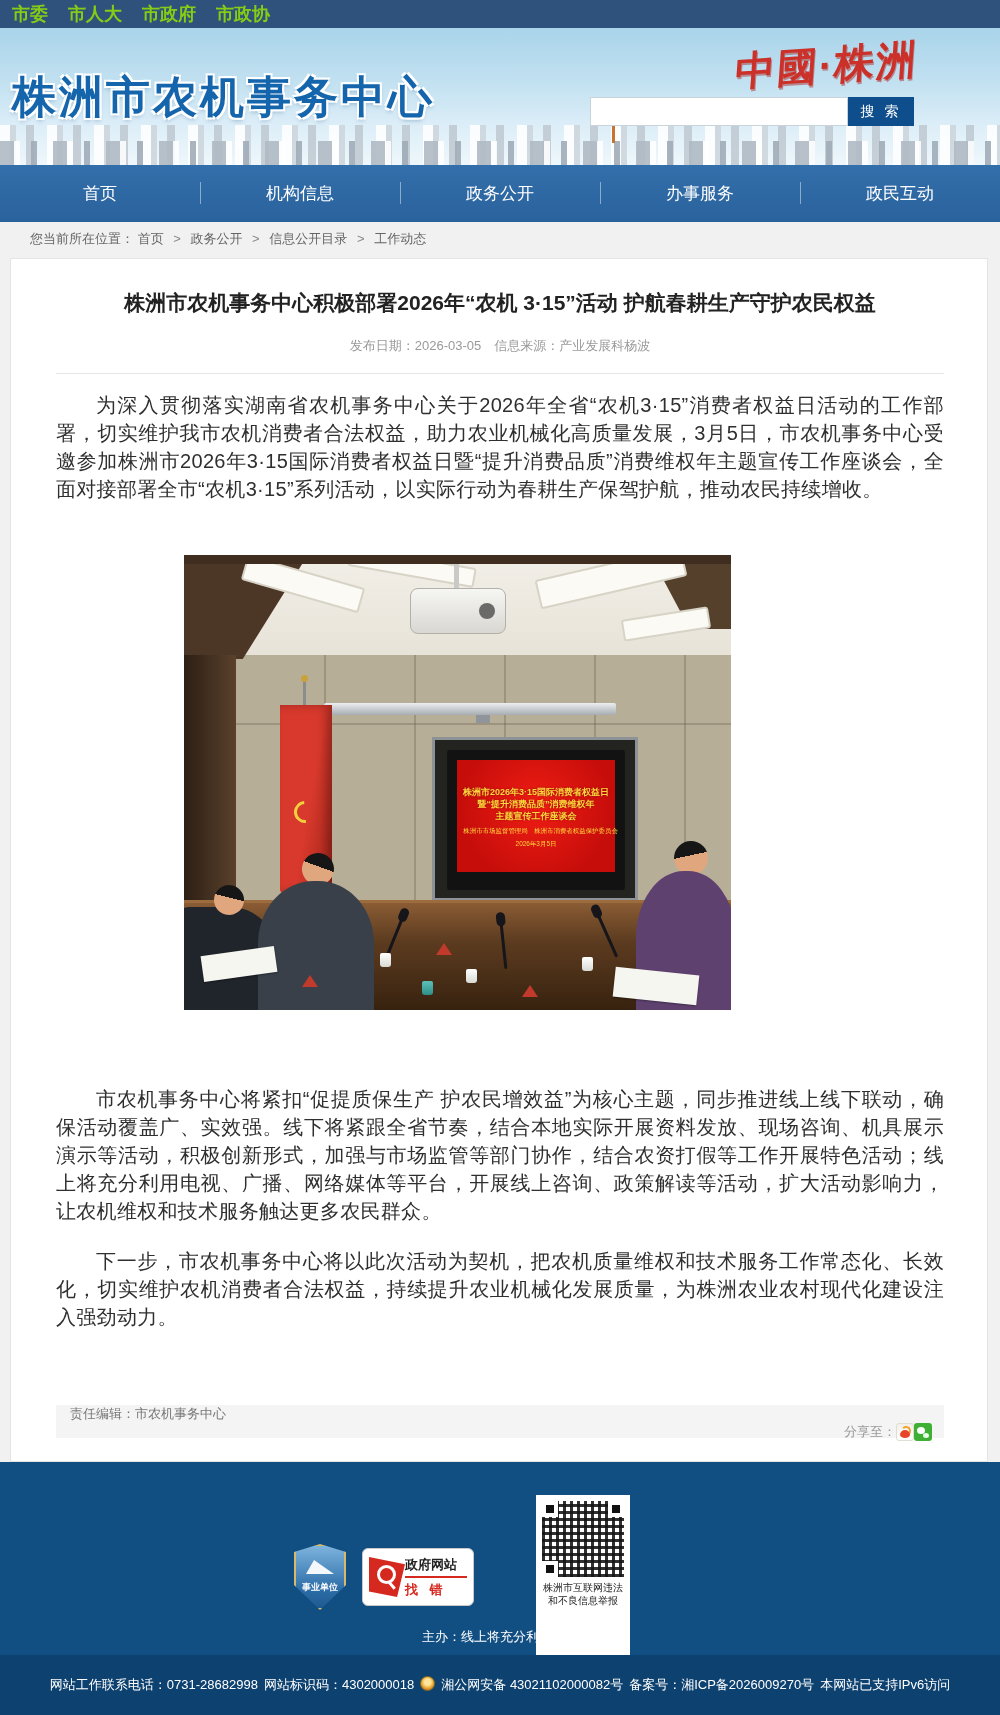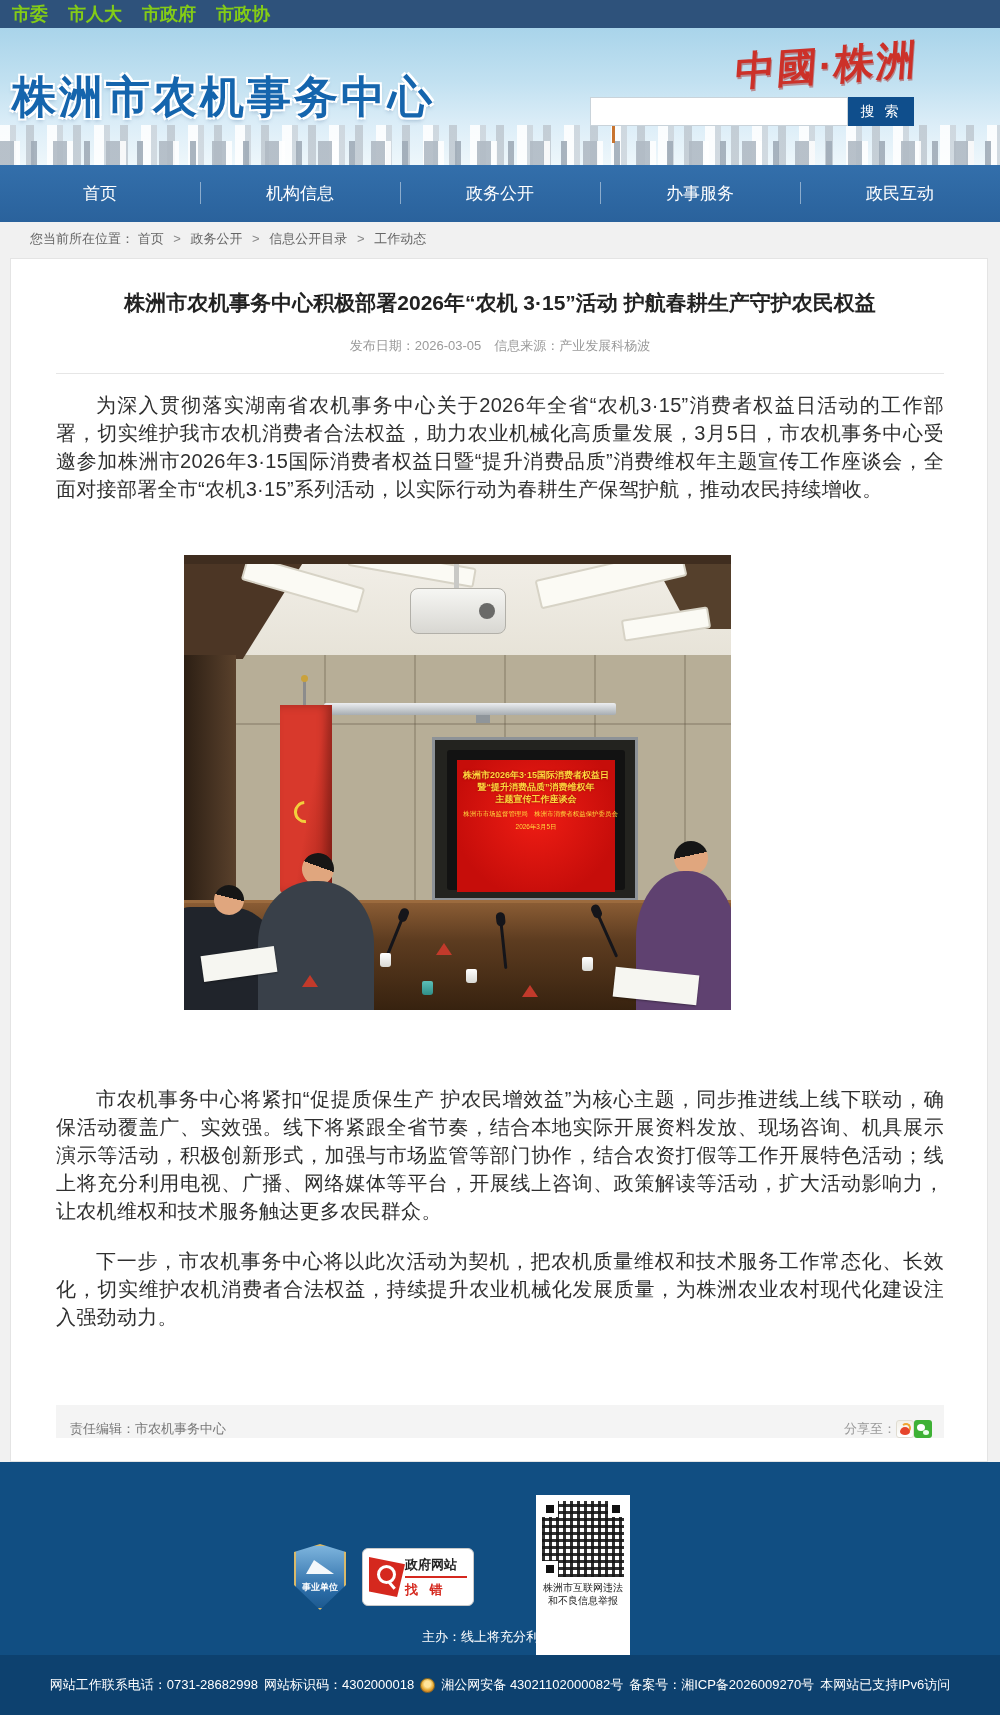--- a/index.html
+++ b/index.html
@@ -59,35 +59,35 @@
   .ph-wall-h { position:absolute; top:168px; left:52px; right:0; height:2px; background:rgba(90,80,60,.28); }
   .ph-wood-l { position:absolute; top:100px; left:0; width:52px; height:250px; background:linear-gradient(90deg,#2c1f14,#5a412c); }
   .ph-screenbar { position:absolute; top:148px; left:140px; width:292px; height:12px; background:linear-gradient(#eceef0,#a7adb2); border-radius:2px; }
   .ph-screenbar::after { content:""; position:absolute; left:152px; top:12px; width:14px; height:8px; background:#8f959a; }
   .ph-flagpole { position:absolute; top:126px; left:119px; width:3px; height:218px; background:#8c8c8c; }
   .ph-flagpole::before { content:""; position:absolute; top:-6px; left:-2px; width:7px; height:7px; border-radius:50%; background:#caa23c; }
   .ph-flag { position:absolute; top:150px; left:96px; width:52px; height:188px; background:linear-gradient(100deg,#d8392c 55%,#a5241a); border-radius:0 0 10px 4px; box-shadow:inset -6px 0 10px rgba(0,0,0,.25); }
   .ph-flag::after { content:""; position:absolute; top:96px; left:14px; width:16px; height:16px; border:3px solid #f2cf3c; border-right-color:transparent; border-top-color:transparent; border-radius:50%; transform:rotate(40deg); }
   .ph-niche { position:absolute; top:182px; left:248px; width:206px; height:164px; background:#23231f; border:3px solid #8d9297; }
   .ph-tv { position:absolute; top:195px; left:263px; width:178px; height:140px; background:#121212; border-radius:3px; }
-  .ph-screen { position:absolute; top:205px; left:273px; width:158px; height:132px; background:radial-gradient(circle at 50% 42%, #ef1d14 0%, #c60d0a 75%); padding-top:9px; text-align:center; }
+  .ph-screen { position:absolute; top:205px; left:273px; width:158px; height:112px; background:radial-gradient(circle at 50% 42%, #ef1d14 0%, #c60d0a 75%); padding-top:26px; text-align:center; }
   .scr-l { color:#ffd83d; font-weight:bold; font-size:9px; line-height:12px; text-shadow:0 0 2px rgba(120,0,0,.8); white-space:nowrap; }
   .scr-s { color:#ffd83d; font-size:7px; line-height:9px; margin-top:4px; white-space:nowrap; transform:scale(.92); }
   .ph-table { position:absolute; top:345px; left:0; right:0; height:110px; background:linear-gradient(180deg,#8a5c34 0%,#5d3c20 35%,#37220f 100%); border-top:3px solid #9c6b3e; }
   .mic { position:absolute; width:3px; height:46px; background:#15151a; border-radius:2px; }
   .mic::after { content:""; position:absolute; top:-11px; left:-3px; width:9px; height:14px; background:#15151a; border-radius:5px; }
   .cup { position:absolute; width:11px; height:14px; background:linear-gradient(#ffffff,#d9d9d4); border-radius:2px 2px 3px 3px; }
   .cup.teal { background:linear-gradient(#5cc0b8,#2f8f88); }
   .tent { position:absolute; width:16px; height:12px; background:#c23a2b; clip-path:polygon(50% 0,100% 100%,0 100%); }
   .paper { position:absolute; background:#f6f6f1; box-shadow:0 1px 2px rgba(0,0,0,.35); }
   .head { position:absolute; border-radius:50%; background:linear-gradient(#161616 0 42%, #e0a67e 42%); }
   .bodyshape { position:absolute; border-radius:48% 48% 0 0; }
 
   
-  .ed-bar { position:absolute; top:1146px; left:45px; width:888px; height:33px; background:#f4f4f4; display:flex; align-items:flex-end; font-size:13px; color:#777; }
+  .ed-bar { position:absolute; top:1146px; left:45px; width:888px; height:33px; background:#f4f4f4; display:flex; align-items:flex-start; font-size:13px; color:#777;flex-direction:column; }
   .ed-bar .left { padding-left:14px; }
   .ed-bar .right { margin-left:auto; padding-right:12px; display:flex; align-items:center; color:#999; }
   .sh-ic { width:18px; height:18px; border-radius:3px; position:relative; cursor:pointer; display:inline-block; }
   .sh-weibo { background:linear-gradient(#f2f0e8,#fff); border:1px solid #e0ddd2; }
   .sh-weibo::after { content:""; position:absolute; left:3px; top:6px; width:10px; height:8px; border-radius:50% 50% 50% 50%/60% 60% 40% 40%; background:#e6452c; }
   .sh-weibo::before { content:""; position:absolute; right:2px; top:2px; width:6px; height:6px; border:2px solid #f0a431; border-left-color:transparent; border-bottom-color:transparent; border-radius:50%; }
   .sh-wechat { background:#3eb135; }
   .sh-wechat::before { content:""; position:absolute; left:3px; top:4px; width:8px; height:7px; border-radius:50%; background:#fff; }
   .sh-wechat::after { content:""; position:absolute; right:3px; bottom:3px; width:6px; height:5px; border-radius:50%; background:#eaffea; }
 
@@ -107,21 +107,21 @@
   .errtxt .t2 { font-size:13px; font-weight:bold; color:#d5281e; letter-spacing:4px; margin-top:3px; }
   .qrbox { margin-left:62px; width:94px; height:164px; background:#fff; padding:6px 6px 4px; text-align:center; }
   .qr { width:82px; height:76px; margin:0 auto; position:relative; background-color:#fff;
     background-image:repeating-linear-gradient(0deg, rgba(20,20,20,.88) 0 3px, rgba(0,0,0,0) 3px 7px),
                      repeating-linear-gradient(90deg, rgba(20,20,20,.88) 0 3px, rgba(0,0,0,0) 3px 7px); }
   .qr i { position:absolute; width:16px; height:16px; background:#111; box-shadow:inset 0 0 0 4px #fff, inset 0 0 0 7px #111; }
   .qr .tl { top:0; left:0; } .qr .tr { top:0; right:0; } .qr .bl { bottom:0; left:0; }
   .qrcap { font-size:10px; color:#222; line-height:13px; margin-top:4px; }
   .organizer { position:absolute; top:166px; width:1000px; text-align:center; color:#fff; font-size:13px; }
   .btm-strip { position:absolute; top:193px; left:0; width:1000px; height:60px; background:#0d416f; display:flex; align-items:center; justify-content:center; }
-  .btm-strip .line { color:#fff; font-size:13px; display:flex; align-items:center; gap:6px; white-space:nowrap; }
+  .btm-strip .line { color:#fff; font-size:13px; display:flex; align-items:flex-start; gap:6px; white-space:nowrap; }
   .gongan { width:15px; height:15px; border-radius:50%; background:radial-gradient(circle at 50% 40%, #ffe49a 0 30%, #e3a62e 60%, #b3402a 100%); border:1px solid #8d6b1f; display:inline-block; }
 </style>
 </head>
 <body>
 
 <div class="page">
 
   <div class="topbar">
     <a>市委</a>
     <a>市人大</a>

